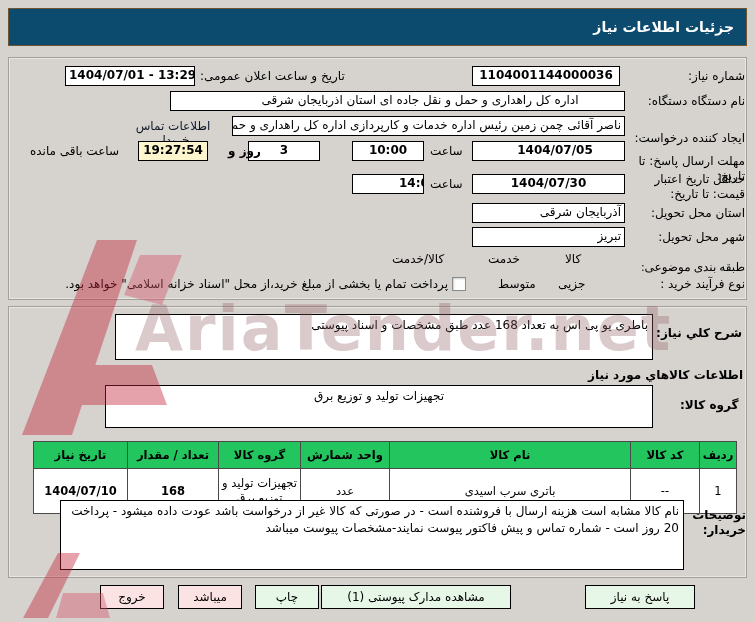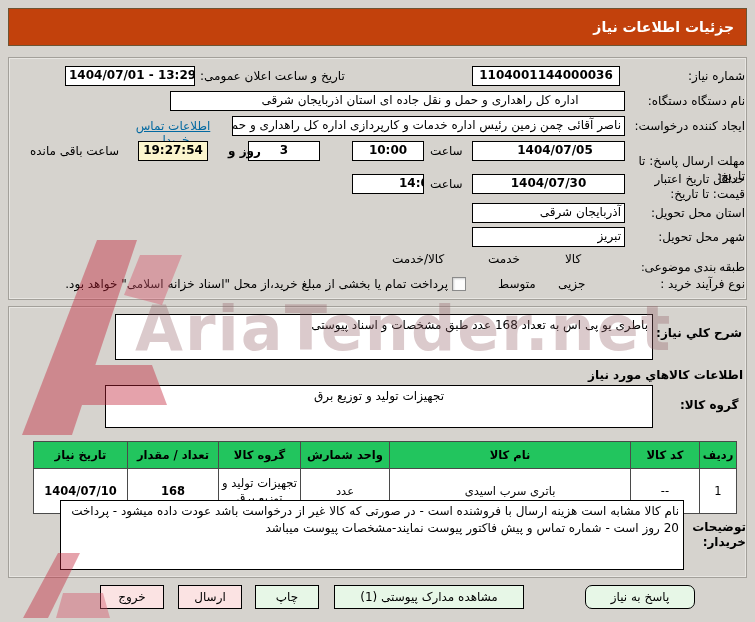--- a/index.html
+++ b/index.html
@@ -3,37 +3,37 @@
 <meta charset="utf-8">
 <style>
   html,body{margin:0;padding:0;background:#d6d3ce;}
   #screen{
     position:relative;width:755px;height:622px;background:#d6d3ce;
     font-family:"DejaVu Sans","Liberation Sans",sans-serif;
     font-size:12px;color:#000;direction:rtl;overflow:hidden;
   }
   .abs{position:absolute;}
   .titlebar{
-    background:#c2410c;border:1px solid #6d5433;color:#fff;font-weight:bold;font-size:14px;
+    background:#0c4a6e;border:1px solid #6d5433;color:#fff;font-weight:bold;font-size:14px;
     display:flex;align-items:center;justify-content:flex-start;padding:0 12px;box-sizing:border-box;
   }
   .groupbox{border:1px solid #a3a09a;box-shadow:inset 0 0 0 1px #e8e6e2;box-sizing:border-box;}
   .lbl{white-space:nowrap;line-height:1.25;}
   .lbl.wrap{white-space:normal;}
   .bold{font-weight:bold;}
   .field{
     background:#fff;border:1px solid #000;box-sizing:border-box;height:20px;line-height:17px;
     padding:0 3px;overflow:hidden;white-space:nowrap;
   }
   .center{text-align:center;}
   .rightal{text-align:right;}
   .ltr{direction:ltr;unicode-bidi:embed;}
   .valbold{font-weight:bold;}
   .yellow{background:#fcf5cd;}
-  .link{color:#0369a1;cursor:pointer;text-decoration:underline;}
+  .link{color:#0f172a;cursor:pointer;}
   .checkbox{
     display:inline-block;width:12px;height:12px;background:#fdfdfd;border:1px solid #8a8a8a;
     vertical-align:-2px;box-shadow:inset 1px 1px 2px #cfcfcf;
   }
   .bigbox{
     background:#fff;border:1px solid #000;box-sizing:border-box;padding:2px 4px;overflow:hidden;line-height:1.45;
   }
   table.goods{border-collapse:collapse;table-layout:fixed;width:703px;background:#fff;}
   table.goods th,table.goods td{
     border:1px solid #4a4a4a;font-size:11.5px;text-align:center;vertical-align:middle;
@@ -65,21 +65,21 @@
   <div class="abs groupbox" style="left:8px;top:57px;width:739px;height:243px;"></div>
 
   <div class="abs lbl" style="right:10px;top:69px;">شماره نیاز:</div>
   <div class="abs field center valbold ltr" style="left:472px;top:66px;width:148px;">1104001144000036</div>
   <div class="abs lbl" style="left:200px;top:69px;width:195px;text-align:left;">تاریخ و ساعت اعلان عمومی:</div>
   <div class="abs field center valbold ltr" style="left:65px;top:66px;width:130px;">1404/07/01 - 13:29</div>
 
   <div class="abs lbl" style="right:10px;top:94px;">نام دستگاه دستگاه:</div>
   <div class="abs field center" style="left:170px;top:91px;width:455px;padding-left:48px;">اداره کل راهداری و حمل و نقل جاده ای استان اذربایجان شرقی</div>
 
-  <div class="abs lbl" style="right:10px;top:119px;text-align:right;">ایجاد کننده درخواست:</div>
+  <div class="abs lbl" style="right:10px;top:131px;text-align:right;">ایجاد کننده درخواست:</div>
   <div class="abs field rightal" style="left:232px;top:116px;width:393px;">ناصر آقائی چمن زمین رئیس اداره خدمات و کارپردازی اداره کل راهداری و حمل و</div>
   <div class="abs link" style="left:118px;top:119px;width:110px;text-align:center;">اطلاعات تماس خریدار</div>
 
   <div class="abs lbl wrap" style="right:10px;top:154px;width:112px;">مهلت ارسال پاسخ: تا تاریخ:</div>
   <div class="abs field center valbold ltr" style="left:472px;top:141px;width:153px;padding-left:16px;">1404/07/05</div>
   <div class="abs lbl" style="left:430px;top:144px;">ساعت</div>
   <div class="abs field center valbold ltr" style="left:352px;top:141px;width:72px;">10:00</div>
   <div class="abs field center valbold ltr" style="left:248px;top:141px;width:72px;">3</div>
   <div class="abs lbl" style="left:228px;top:144px;font-weight:bold;">روز و</div>
   <div class="abs field yellow center valbold ltr" style="left:138px;top:141px;width:70px;">19:27:54</div>
@@ -147,27 +147,27 @@
       <td>--</td>
       <td>باتری سرب اسیدی</td>
       <td>عدد</td>
       <td>تجهیزات تولید و توزیع برق</td>
       <td class="valbold">168</td>
       <td class="ltr valbold">1404/07/10</td>
     </tr>
   </tbody>
     </table>
 
-  <div class="abs lbl bold wrap" style="left:688px;top:508px;width:58px;text-align:right;margin-top:12px;">توضیحات خریدار:</div>
+  <div class="abs lbl bold wrap" style="left:688px;top:508px;width:58px;text-align:right;">توضیحات خریدار:</div>
   <div class="abs bigbox rightal" style="left:60px;top:500px;width:624px;height:70px;white-space:normal;">نام کالا مشابه است هزینه ارسال با فروشنده است - در صورتی که کالا غیر از درخواست باشد عودت داده میشود - پرداخت 20 روز است - شماره تماس و پیش فاکتور پیوست نمایند-مشخصات پیوست میباشد</div>
 
-  <div class="abs btn green" style="left:585px;top:585px;width:110px;border-radius:7px;">پاسخ به نیاز</div>
-  <div class="abs btn green" style="left:334px;top:585px;width:190px;">مشاهده مدارک پیوستی (1)</div>
+  <div class="abs btn green" style="left:585px;top:585px;width:110px;">پاسخ به نیاز</div>
+  <div class="abs btn green" style="left:321px;top:585px;width:190px;">مشاهده مدارک پیوستی (1)</div>
   <div class="abs btn green" style="left:255px;top:585px;width:64px;">چاپ</div>
-  <div class="abs btn pink" style="left:178px;top:585px;width:64px;">ارسال</div>
+  <div class="abs btn pink" style="left:178px;top:585px;width:64px;">میباشد</div>
   <div class="abs btn pink" style="left:100px;top:585px;width:64px;">خروج</div>
 
   <div class="abs watermark" style="left:135px;top:292px;">AriaTender.net</div>
   <svg class="abs wm-shape" style="left:12px;top:235px;" width="185" height="205" viewBox="0 0 185 205">
     <polygon points="10,200 85,5 125,5 60,200" fill="#c22338"></polygon>
     <polygon points="70,130 140,130 155,170 58,170" fill="#c22338"></polygon>
     <polygon points="128,20 170,20 150,70 112,60" fill="#d4556a"></polygon>
   </svg>
   <svg class="abs wm-shape" style="left:18px;top:548px;" width="95" height="74" viewBox="0 0 95 74">
     <polygon points="5,70 40,5 62,5 30,70" fill="#c22338"></polygon>

